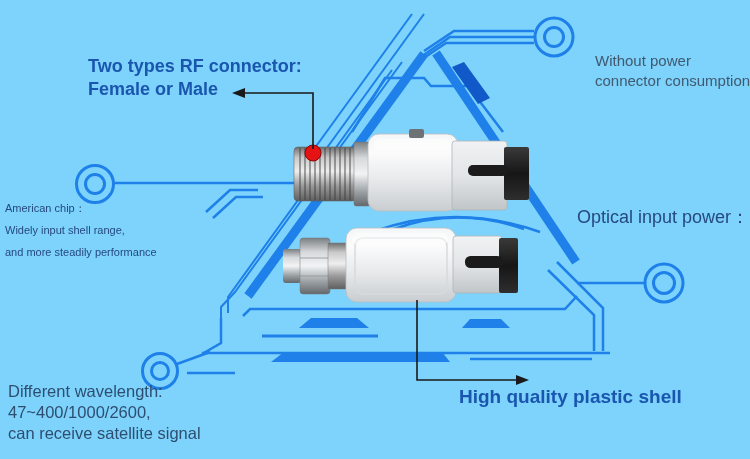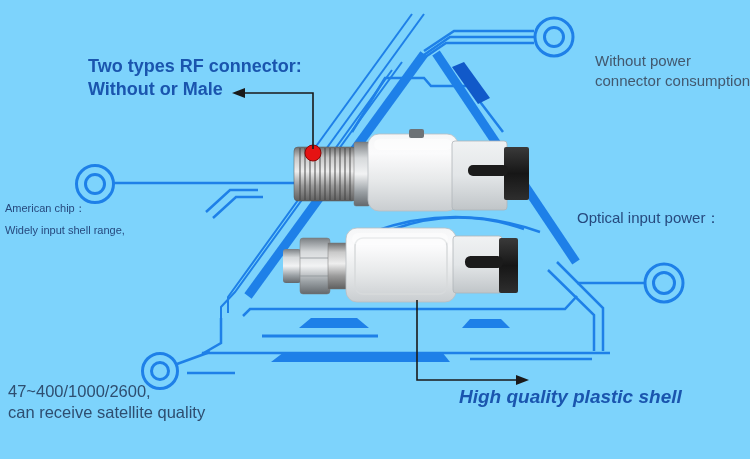--- a/index.html
+++ b/index.html
@@ -4,23 +4,23 @@
 <style>
   html,body{margin:0;padding:0;background:#ffffff;}
   #stage{position:relative;width:750px;height:459px;background:#7dd3fc;overflow:hidden;
          font-family:"Liberation Sans",sans-serif;}
   #deco{position:absolute;left:0;top:0;}
   .txt{position:absolute;white-space:nowrap;}
   .txt .line{display:block;}
   .heading{font-weight:bold;font-size:18px;line-height:23px;color:#1A55AE;}
   .chip{font-size:11px;line-height:22px;color:#26497E;}
   .power{font-size:15px;line-height:20px;color:#42586E;}
-  .optical{font-size:15px;line-height:29px;color:#26497E;}
+  .optical{font-size:18px;line-height:29px;color:#26497E;}
   .wave{font-size:16.5px;line-height:21px;color:#2E4E70;}
-  .shell{font-weight:bold;font-size:19px;line-height:24px;color:#1A55AE;font-style:italic;}
+  .shell{font-weight:bold;font-size:19px;line-height:24px;color:#1A55AE;}
 </style>
 </head>
 <body>
 
 <div id="stage">
 
   <svg id="deco" width="750" height="459" viewBox="0 0 750 459">
     <defs>
       <linearGradient id="metalV" x1="0" y1="0" x2="0" y2="1">
         <stop offset="0" stop-color="#6f6f6f"></stop>
@@ -149,39 +149,41 @@
     <g stroke="#1A1A1A" stroke-width="1.6" fill="none">
       <path d="M313,149 V93 H244"></path>
       <polygon points="232,93 245,88 245,98" fill="#1A1A1A" stroke="none"></polygon>
       <path d="M417,300 V380 H517"></path>
       <polygon points="529,380 516,375 516,385" fill="#1A1A1A" stroke="none"></polygon>
     </g>
   </svg>
 
   <div class="txt heading" style="left:88px;top:55px;">
     <span class="line">Two types RF connector:</span>
-    <span class="line">Without or Male</span>
+    <span class="line">Female or Male</span>
   </div>
 
   <div class="txt power" style="left:567px;top:51px;margin-left:28px;">
     <span class="line">Without power</span>
     <span class="line">connector consumption</span>
   </div>
 
   <div class="txt chip" style="left:5px;top:197px;">
     <span class="line">American chip：</span>
     <span class="line">Widely input shell range,</span>
+    <span class="line">and more steadily performance</span>
   </div>
 
   <div class="txt optical" style="left:577px;top:203px;">
     <span class="line">Optical input power：</span>
   </div>
 
   <div class="txt wave" style="left:8px;top:381px;">
+    <span class="line">Different wavelength:</span>
     <span class="line">47~400/1000/2600,</span>
-    <span class="line">can receive satellite quality</span>
+    <span class="line">can receive satellite signal</span>
   </div>
 
   <div class="txt shell" style="left:459px;top:385px;">
     <span class="line">High quality plastic shell</span>
   </div>
 
 </div>
 
 </body></html>

